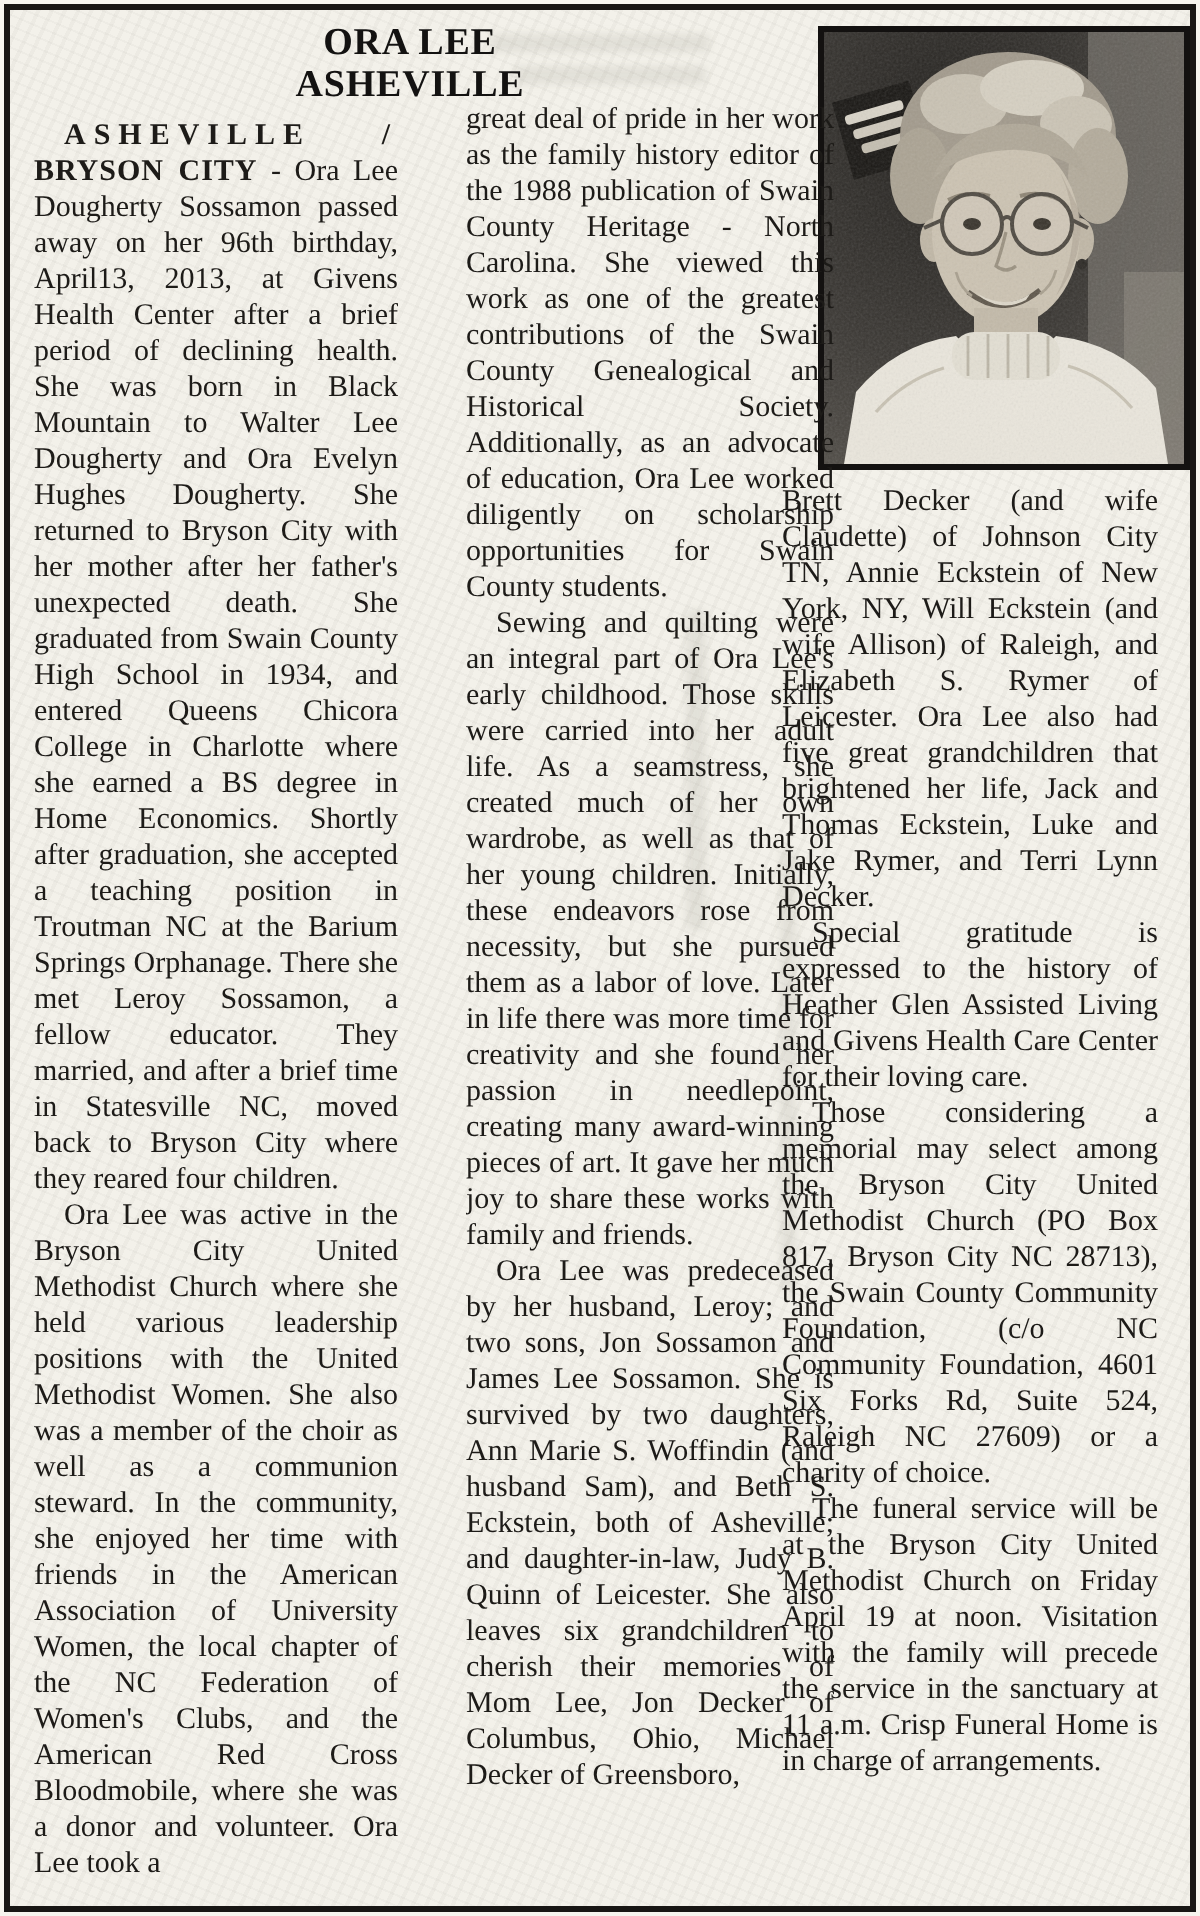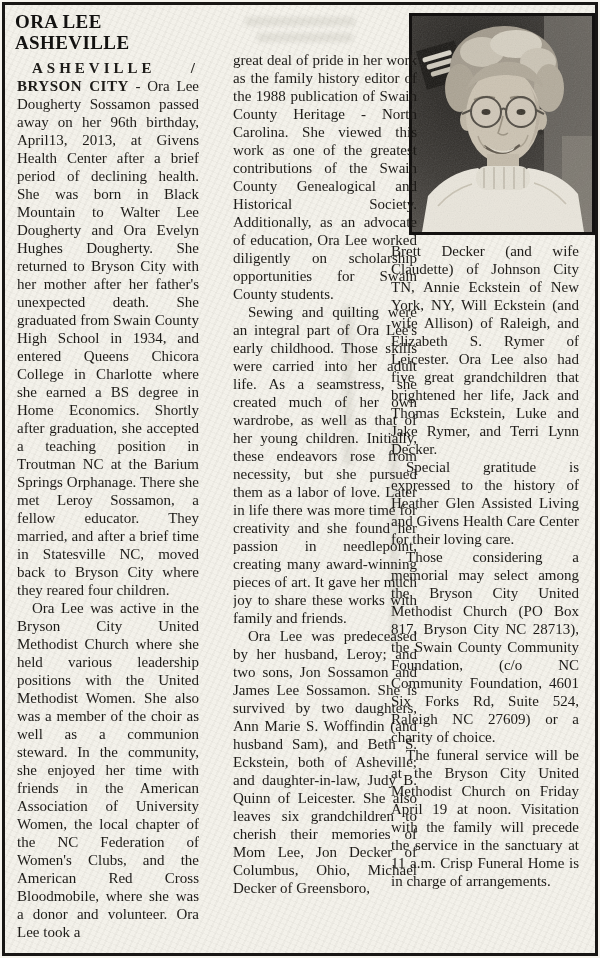--- a/index.html
+++ b/index.html
@@ -27,20 +27,21 @@
   }
   .smudge {
     position: absolute;
     background: rgba(130,126,116,0.14);
     filter: blur(2px);
     border-radius: 2px;
   }
   .obit-title {
     position: absolute;
     left: 10px; top: 6px; width: 380px;
+    text-align: center;
     font-weight: bold;
     font-size: 19px;
     line-height: 21px;
     letter-spacing: 0.4px;
     color: #131211;
   }
   .photo {
     position: absolute;
     left: 404px; top: 8px;
     width: 186px; height: 222px;

